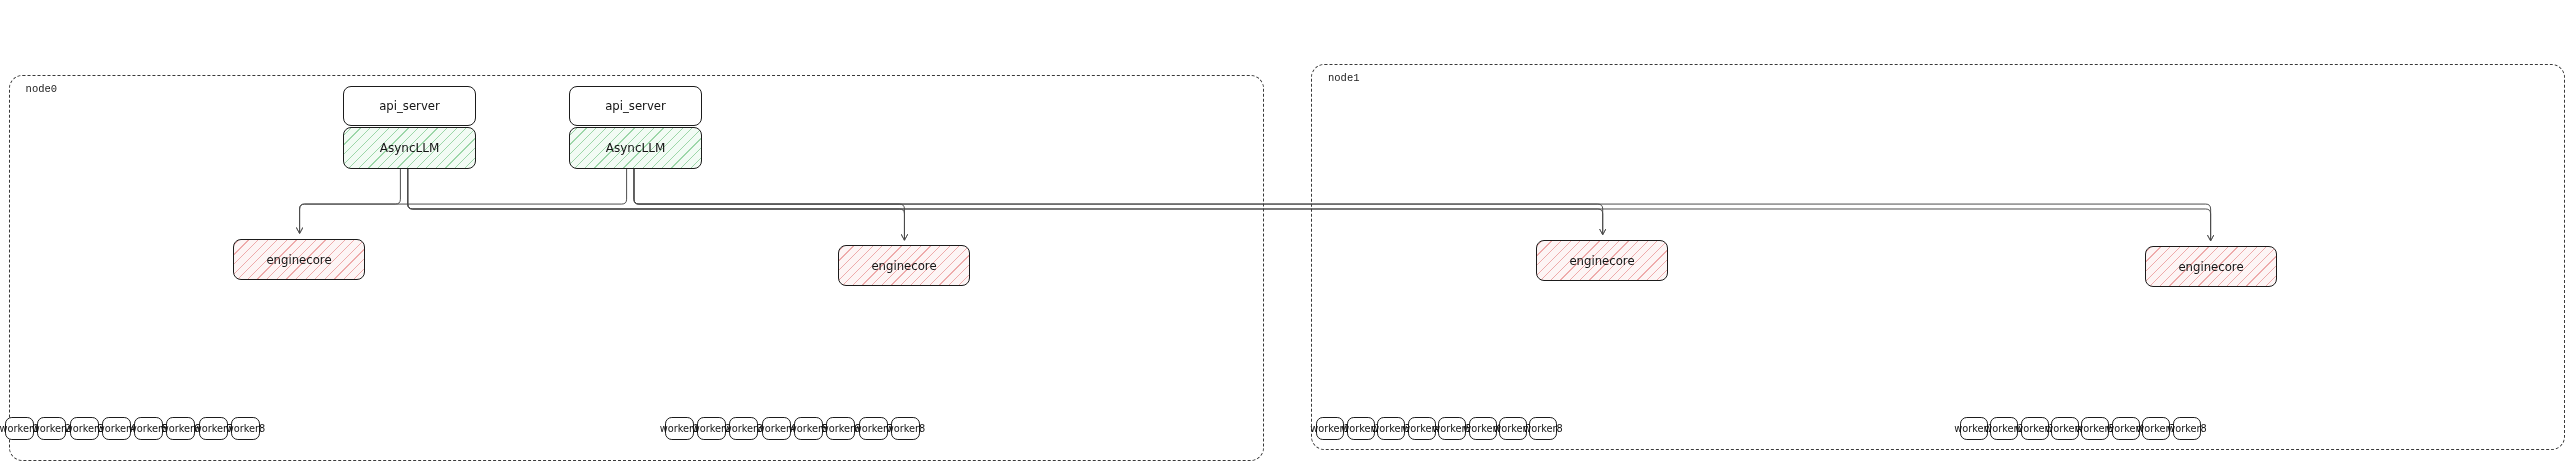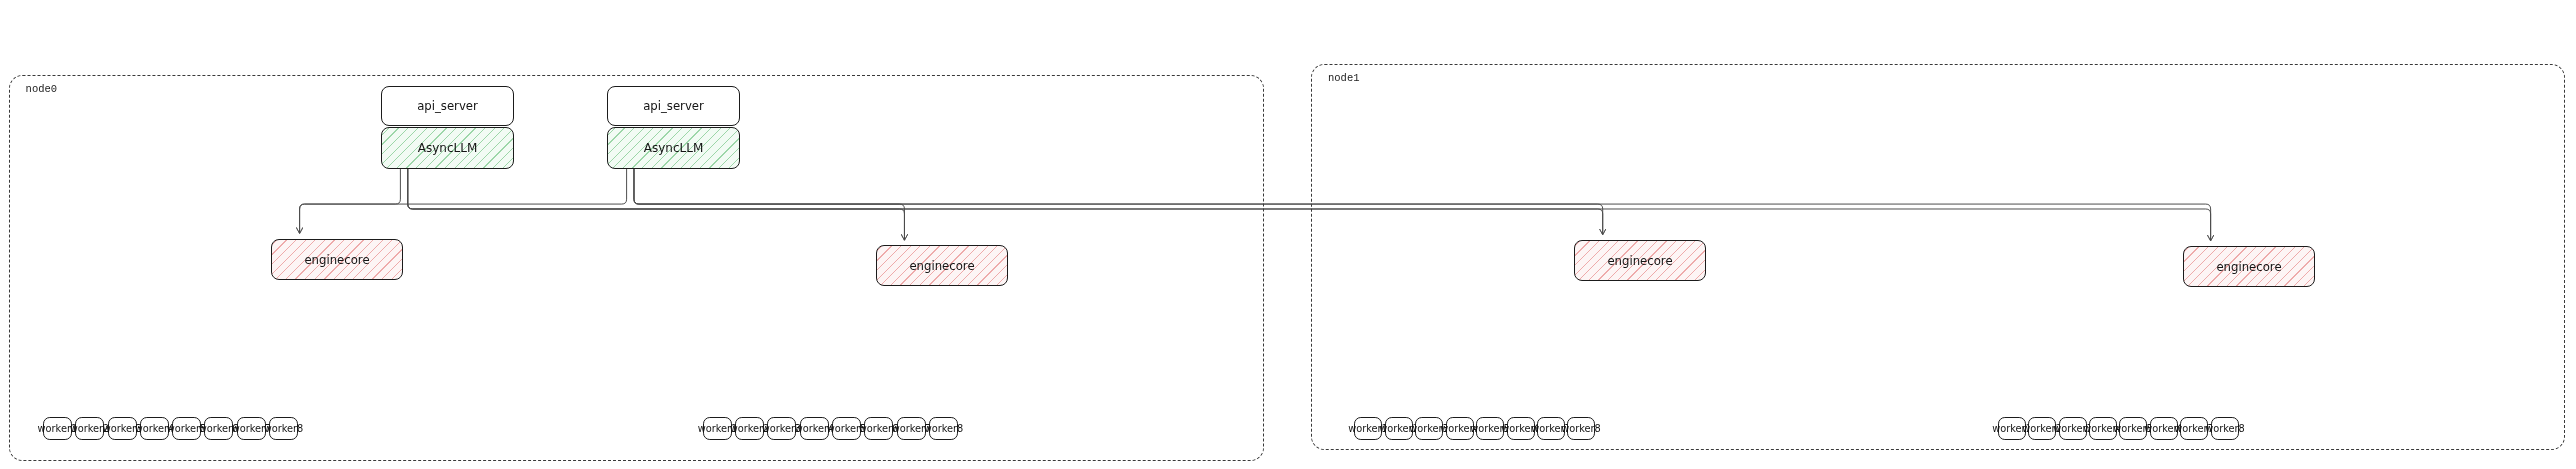--- a/index.html
+++ b/index.html
@@ -54,21 +54,20 @@
     position: absolute;
     box-sizing: border-box;
     border: 1.5px solid #1b1b1b;
     border-radius: 8px;
     display: flex;
     align-items: center;
     justify-content: center;
     color: #141414;
     white-space: nowrap;
     background: #ffffff;
-    margin-left: 38px;
   }
 
   
   .node.api-server {
     border-radius: 8px;
     font-size: 11.7px;
     background: #ffffff;
   }
 
   

